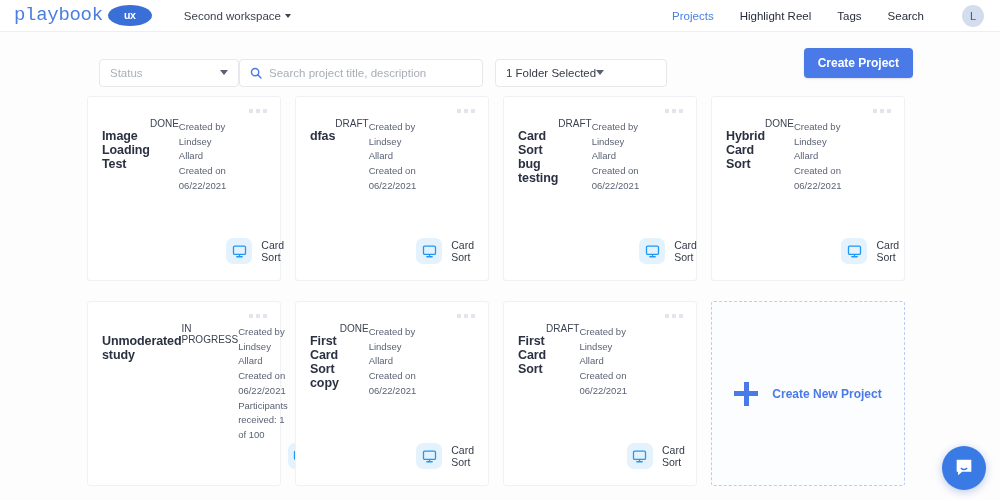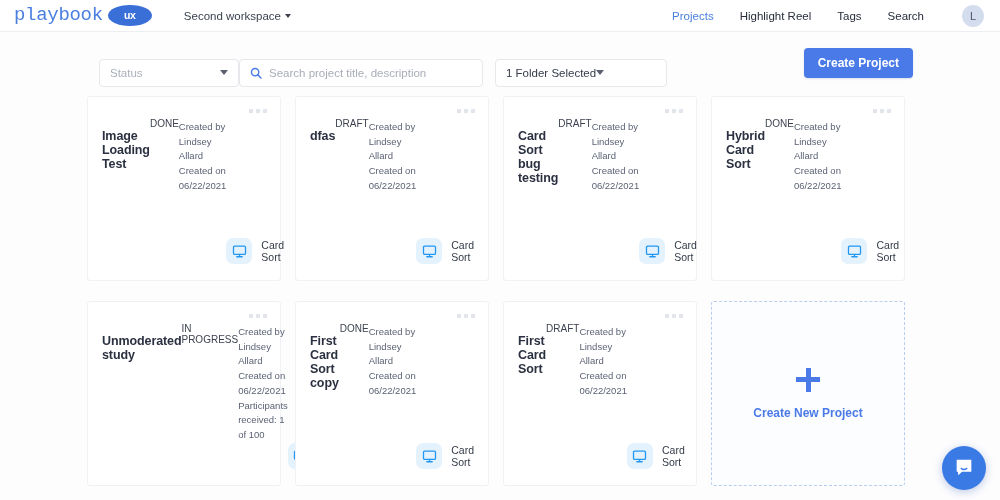--- a/index.html
+++ b/index.html
@@ -181,21 +181,21 @@
     font-size: 10.5px;
     color: #333a48;
   }
 
   
   .new-card {
     height: 185px;
     border: 1.5px dashed #b9cdf0;
     border-radius: 3px;
     background: #fcfdff;
-    display: flex; flex-direction: column;
+    display: flex; flex-direction: row;
     align-items: center; justify-content: center;
     gap: 14px;
     cursor: pointer;
   }
   .plus {
     position: relative;
     width: 24px; height: 24px;
   }
   .plus::before, .plus::after {
     content: ""; position: absolute; background: #4a7ae8;

